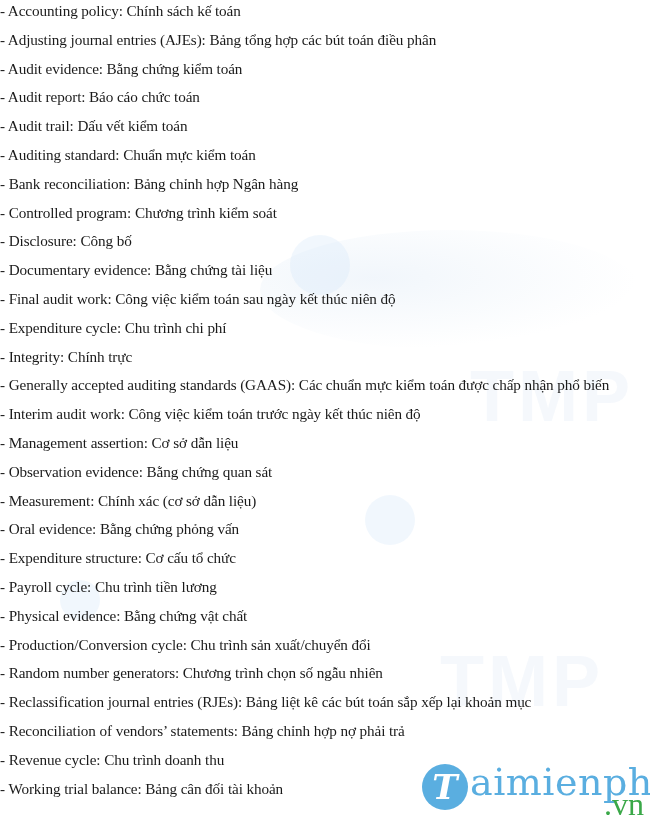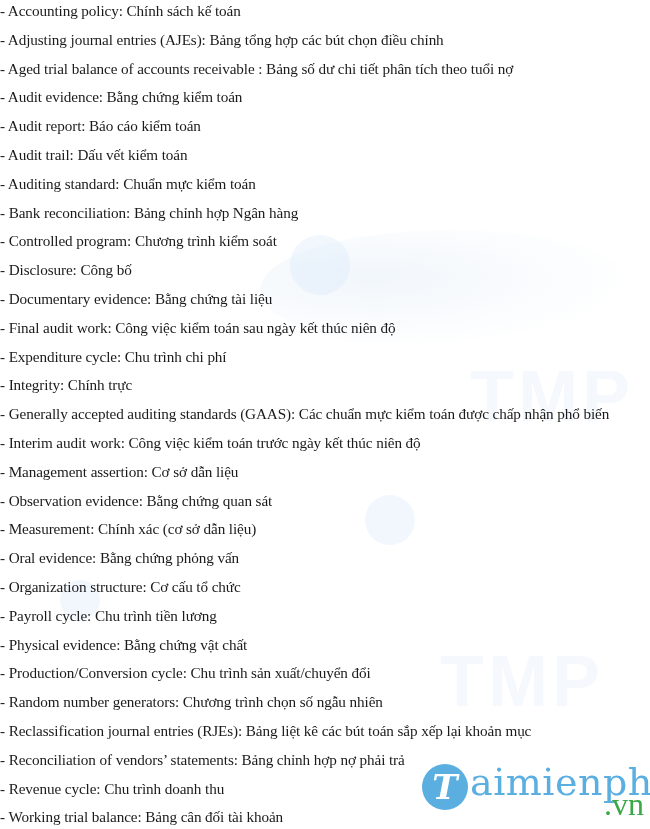--- a/index.html
+++ b/index.html
@@ -102,40 +102,39 @@
 
 <div class="watermark-swirl"></div>
 <div class="watermark-circle" style="left:290px;top:235px;width:60px;height:60px;"></div>
 <div class="watermark-circle" style="left:365px;top:495px;width:50px;height:50px;"></div>
 <div class="watermark-circle" style="left:60px;top:580px;width:40px;height:40px;"></div>
 <div class="watermark-text" style="left:440px;top:640px;">TMP</div>
 <div class="watermark-text" style="left:470px;top:355px;">TMP</div>
 
 <ul class="glossary">
   <li class="glossary-item">- Accounting policy: Chính sách kế toán</li>
-  <li class="glossary-item">- Adjusting journal entries (AJEs): Bảng tổng hợp các bút chọn điều chỉnh</li>
-  <li class="glossary-item">- Aged trial balance of accounts receivable : Bảng số dư chi tiết phân tích theo tuổi nợ</li>
+  <li class="glossary-item">- Adjusting journal entries (AJEs): Bảng tổng hợp các bút toán điều phân</li>
   <li class="glossary-item">- Audit evidence: Bằng chứng kiểm toán</li>
-  <li class="glossary-item">- Audit report: Báo cáo kiểm toán</li>
+  <li class="glossary-item">- Audit report: Báo cáo chức toán</li>
   <li class="glossary-item">- Audit trail: Dấu vết kiểm toán</li>
   <li class="glossary-item">- Auditing standard: Chuẩn mực kiểm toán</li>
   <li class="glossary-item">- Bank reconciliation: Bảng chỉnh hợp Ngân hàng</li>
   <li class="glossary-item">- Controlled program: Chương trình kiểm soát</li>
   <li class="glossary-item">- Disclosure: Công bố</li>
   <li class="glossary-item">- Documentary evidence: Bằng chứng tài liệu</li>
   <li class="glossary-item">- Final audit work: Công việc kiểm toán sau ngày kết thúc niên độ</li>
   <li class="glossary-item">- Expenditure cycle: Chu trình chi phí</li>
   <li class="glossary-item">- Integrity: Chính trực</li>
   <li class="glossary-item">- Generally accepted auditing standards (GAAS): Các chuẩn mực kiểm toán được chấp nhận phổ biến</li>
   <li class="glossary-item">- Interim audit work: Công việc kiểm toán trước ngày kết thúc niên độ</li>
   <li class="glossary-item">- Management assertion: Cơ sở dẫn liệu</li>
   <li class="glossary-item">- Observation evidence: Bằng chứng quan sát</li>
   <li class="glossary-item">- Measurement: Chính xác (cơ sở dẫn liệu)</li>
   <li class="glossary-item">- Oral evidence: Bằng chứng phỏng vấn</li>
-  <li class="glossary-item">- Organization structure: Cơ cấu tổ chức</li>
+  <li class="glossary-item">- Expenditure structure: Cơ cấu tổ chức</li>
   <li class="glossary-item">- Payroll cycle: Chu trình tiền lương</li>
   <li class="glossary-item">- Physical evidence: Bằng chứng vật chất</li>
   <li class="glossary-item">- Production/Conversion cycle: Chu trình sản xuất/chuyển đổi</li>
   <li class="glossary-item">- Random number generators: Chương trình chọn số ngẫu nhiên</li>
   <li class="glossary-item">- Reclassification journal entries (RJEs): Bảng liệt kê các bút toán sắp xếp lại khoản mục</li>
   <li class="glossary-item">- Reconciliation of vendors’ statements: Bảng chỉnh hợp nợ phải trả</li>
   <li class="glossary-item">- Revenue cycle: Chu trình doanh thu</li>
   <li class="glossary-item">- Working trial balance: Bảng cân đối tài khoản</li>
 </ul>
 

